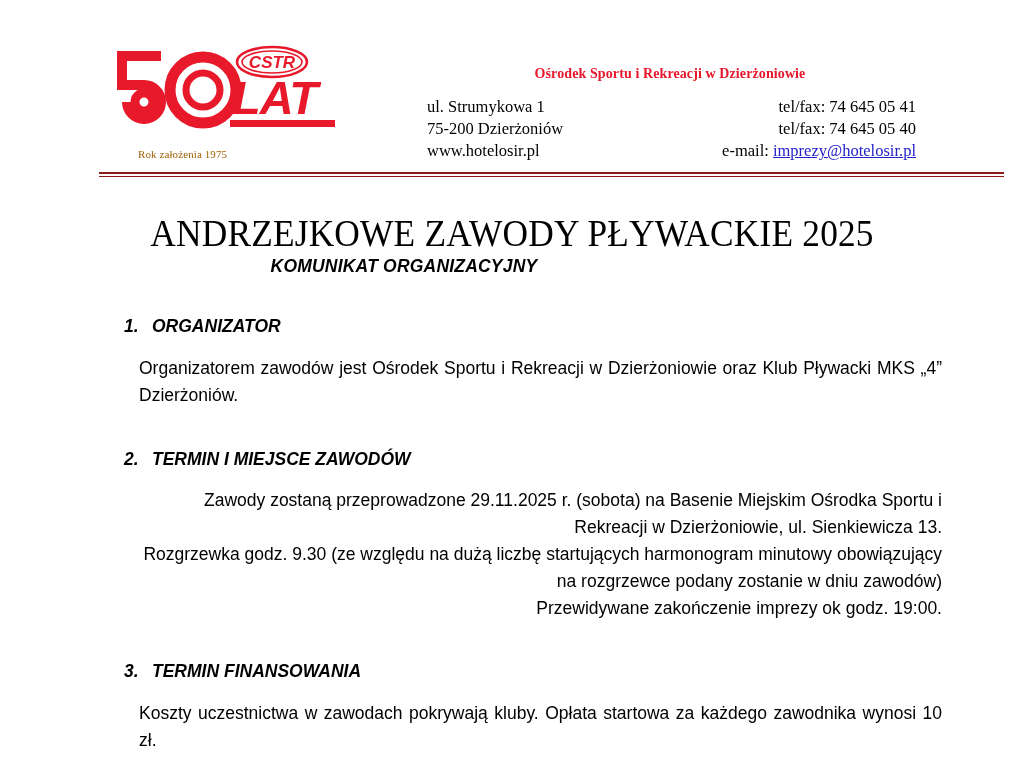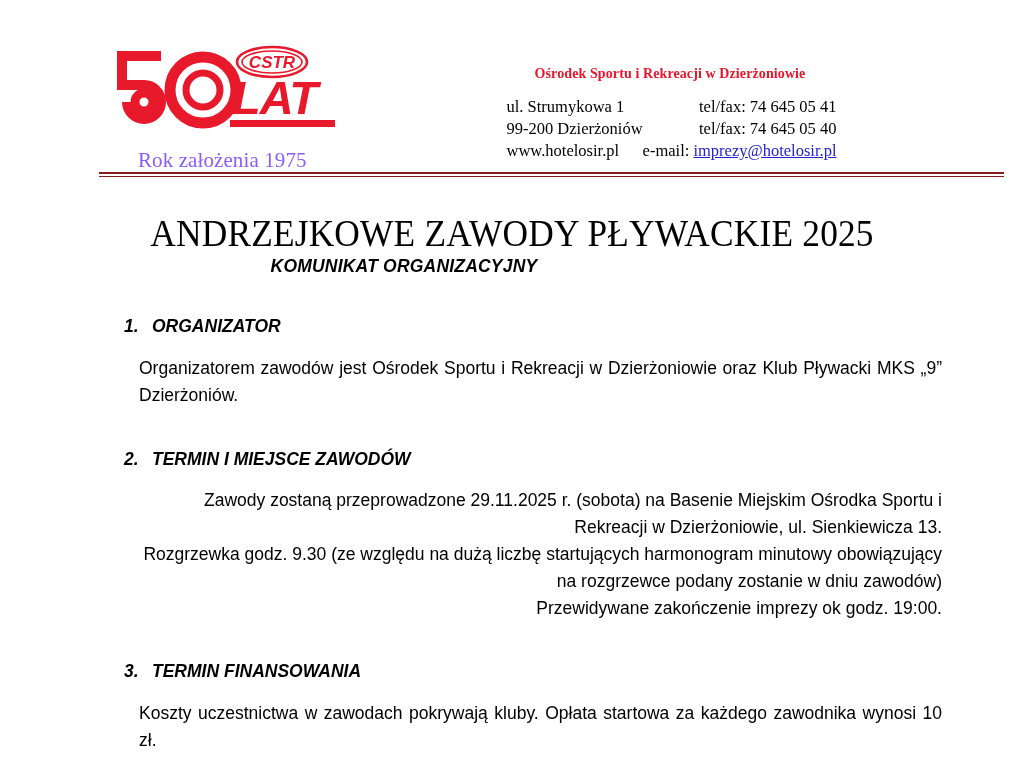--- a/index.html
+++ b/index.html
@@ -43,22 +43,22 @@
     height: 92px;
   }
   .logo-svg {
     display: block;
   }
   .logo-founded {
     position: absolute;
     left: 30px;
     top: 104px;
     font-family: "Liberation Serif", serif;
-    font-size: 21px;
-    color: #8b5cf6;
+    font-size: 11px;
+    color: #a16207;
     white-space: nowrap;
     letter-spacing: .1px;
   }
 
   
   .org-block {
     position: absolute;
     left: 420px;
     top: 66px;
     width: 500px;
@@ -68,21 +68,21 @@
     font-family: "Liberation Serif", serif;
     font-weight: bold;
     font-size: 14px;
     color: #e8162a;
     letter-spacing: .1px;
     white-space: nowrap;
   }
   .org-contact {
     margin-top: 14px;
     display: flex;
-    justify-content: center;
+    justify-content: space-between;
     font-family: "Liberation Serif", serif;
     font-size: 16.5px;
     line-height: 22px;
     color: #000000;
   }
   .org-contact .col-left {
     text-align: left;
     padding-left: 7px;
   }
   .org-contact .col-right {
@@ -222,21 +222,21 @@
         </svg>
       </div>
       <div class="logo-founded">Rok założenia 1975</div>
     </div>
 
     <div class="org-block">
       <div class="org-name">Ośrodek Sportu i Rekreacji w Dzierżoniowie</div>
       <div class="org-contact">
         <div class="col-left">
           <div class="line">ul. Strumykowa 1</div>
-          <div class="line">99-200 Dzierżoniów</div>
+          <div class="line">75-200 Dzierżoniów</div>
           <div class="line">www.hotelosir.pl</div>
         </div>
         <div class="col-right">
           <div class="line">tel/fax: 74 645 05 41</div>
           <div class="line">tel/fax: 74 645 05 40</div>
           <div class="line"><span>e-mail:</span> <span class="email-link">imprezy@hotelosir.pl</span></div>
         </div>
       </div>
     </div>
 
@@ -251,21 +251,21 @@
   <div class="doc-subtitle">KOMUNIKAT ORGANIZACYJNY</div>
 
   <div class="content">
 
     <div class="section sec1">
       <div class="section-heading">
         <span class="num">1.</span>
         <span>ORGANIZATOR</span>
       </div>
       <div class="section-body">
-        <p class="para">Organizatorem zawodów jest Ośrodek Sportu i Rekreacji w Dzierżoniowie oraz Klub Pływacki MKS „9” Dzierżoniów.</p>
+        <p class="para">Organizatorem zawodów jest Ośrodek Sportu i Rekreacji w Dzierżoniowie oraz Klub Pływacki MKS „4” Dzierżoniów.</p>
       </div>
     </div>
 
     <div class="section sec2">
       <div class="section-heading">
         <span class="num">2.</span>
         <span>TERMIN I MIEJSCE ZAWODÓW</span>
       </div>
       <div class="section-body">
         <p class="para nojust">Zawody zostaną przeprowadzone 29.11.2025 r. (sobota) na Basenie Miejskim Ośrodka Sportu i Rekreacji w Dzierżoniowie, ul. Sienkiewicza 13.</p>

